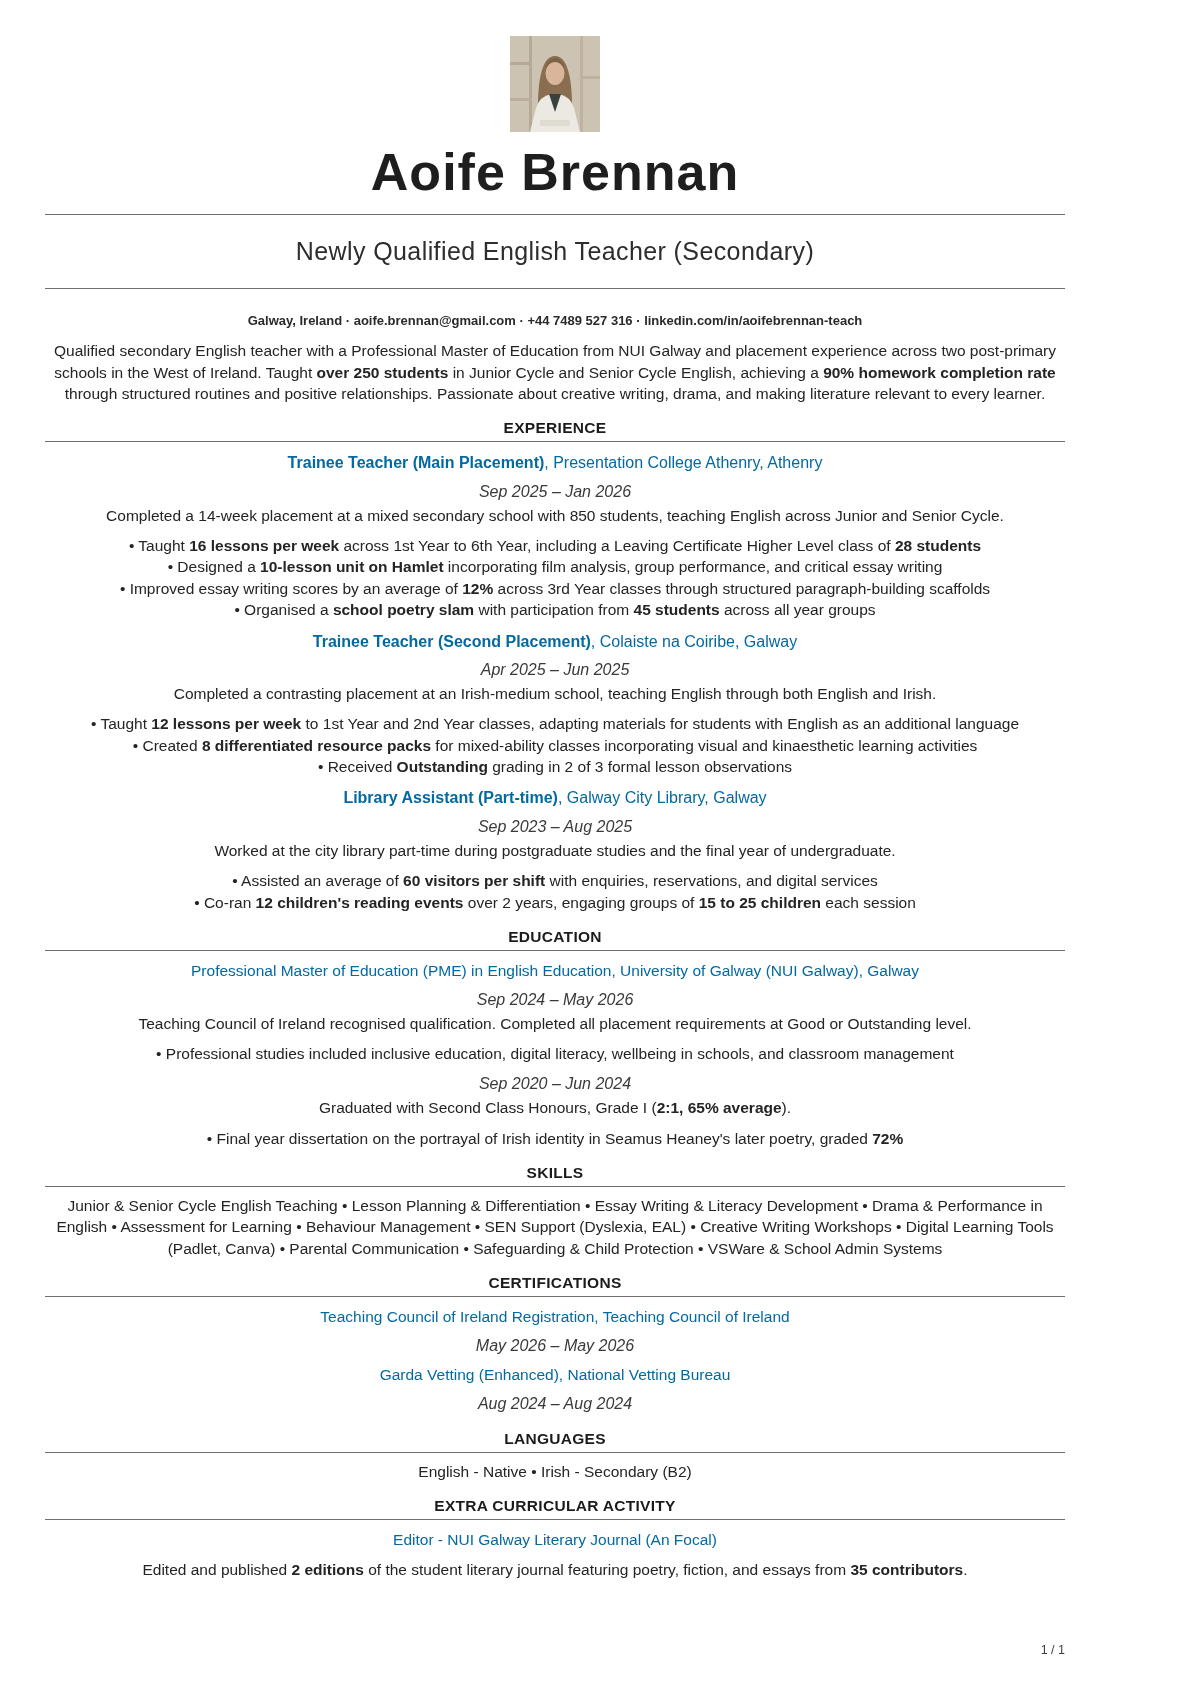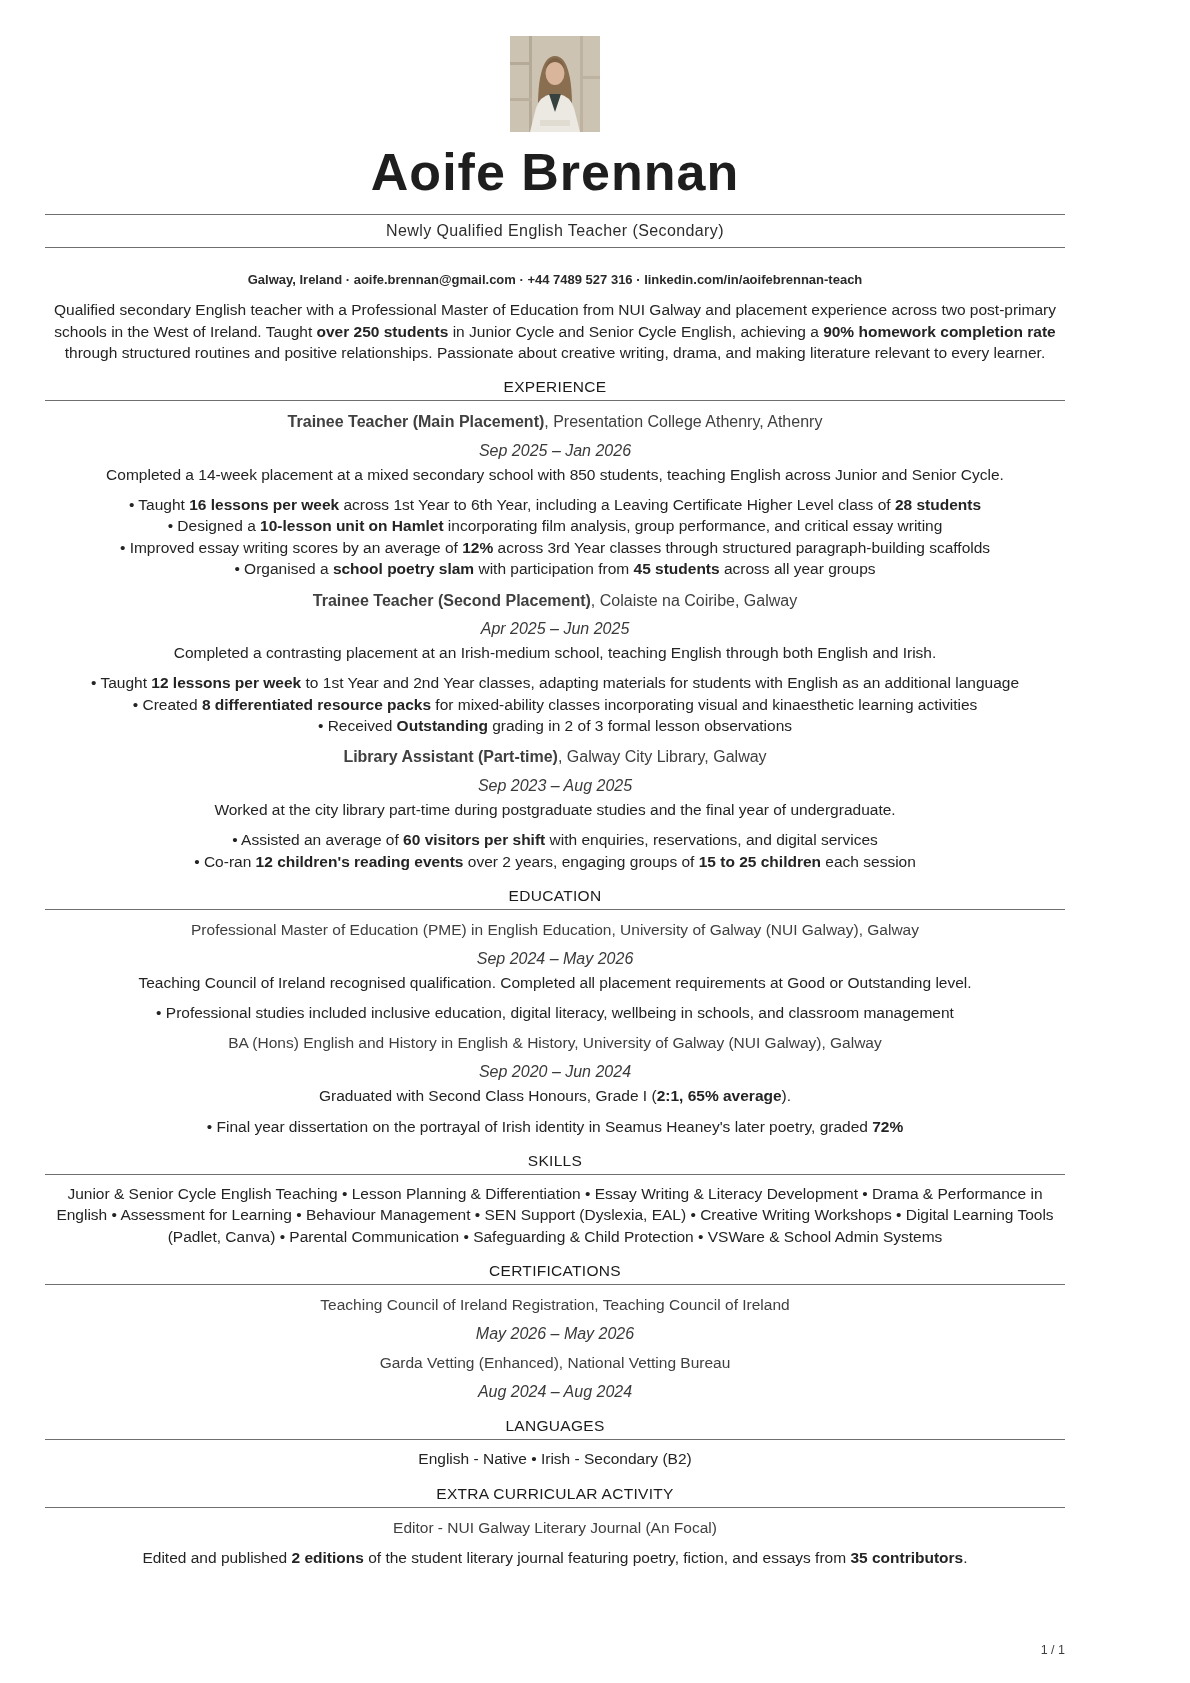--- a/index.html
+++ b/index.html
@@ -31,49 +31,49 @@
     font-weight: bold;
     letter-spacing: 1px;
     color: #1e1e1e;
   }
   hr.rule {
     border: none;
     border-top: 1px solid #6f6f6f;
     margin: 0;
   }
   .subtitle {
-    font-size: 16px;
+    font-size: 25px;
     color: #2d2d2d;
     letter-spacing: 0.4px;
-    margin: 7px 0;
+    margin: 22px 0;
   }
   .contact {
     font-size: 13px;
     color: #2a2a2a;
     margin-top: 24px;
     font-weight: bold;
   }
   .summary {
     font-size: 15.5px;
     line-height: 1.38;
     margin: 12px 0 0 0;
   }
   .section-heading {
     font-size: 15.5px;
-    font-weight: normal;
+    font-weight: bold;
     letter-spacing: 0.3px;
     color: #1b1b1b;
     margin: 15px 0 4px 0;
   }
   .entry { margin-top: 10px; }
   .entry-title {
     font-size: 16px;
     margin: 8px;
     line-height: 1.35;
-    color: #404040;
+    color: #0369a1;
   }
   .entry-dates {
     font-size: 16px;
     font-style: italic;
     color: #3a3a3a;
     margin: 2px 0 2px 0;
     line-height: 1.3;
   }
   .entry-desc {
     font-size: 15.5px;
@@ -180,21 +180,20 @@
     <div class="entry">
       <p class="entry-title" style="font-size:15.5px;">Professional Master of Education (PME) in English Education, University of Galway (NUI Galway), Galway</p>
       <p class="entry-dates">Sep 2024 – May 2026</p>
       <p class="entry-desc">Teaching Council of Ireland recognised qualification. Completed all placement requirements at Good or Outstanding level.</p>
       <div class="bullets">
         <p class="bullet">• Professional studies included inclusive education, digital literacy, wellbeing in schools, and classroom management</p>
       </div>
     </div>
 
     <div class="entry">
-      <p class="entry-title" style="font-size:15.5px;">BA (Hons) English and History in English &amp; History, University of Galway (NUI Galway), Galway</p>
       <p class="entry-dates">Sep 2020 – Jun 2024</p>
       <p class="entry-desc">Graduated with Second Class Honours, Grade I (<b>2:1, 65% average</b>).</p>
       <div class="bullets">
         <p class="bullet">• Final year dissertation on the portrayal of Irish identity in Seamus Heaney's later poetry, graded <b>72%</b></p>
       </div>
     </div>
   </div>
 
   <div>
     <div class="section-heading">SKILLS</div>

